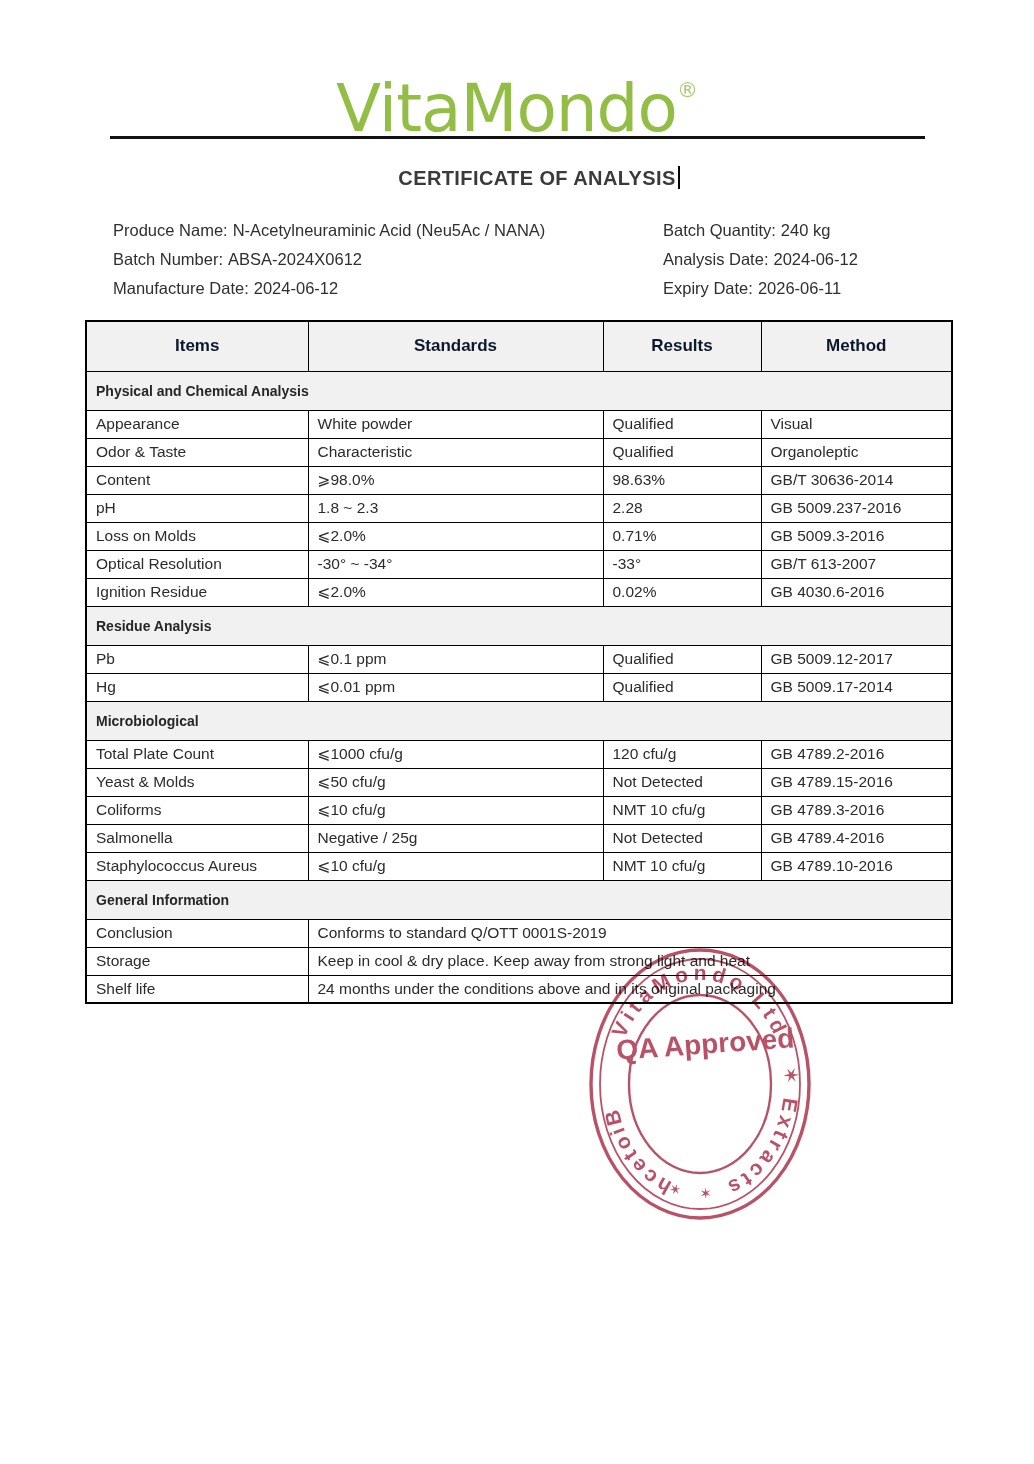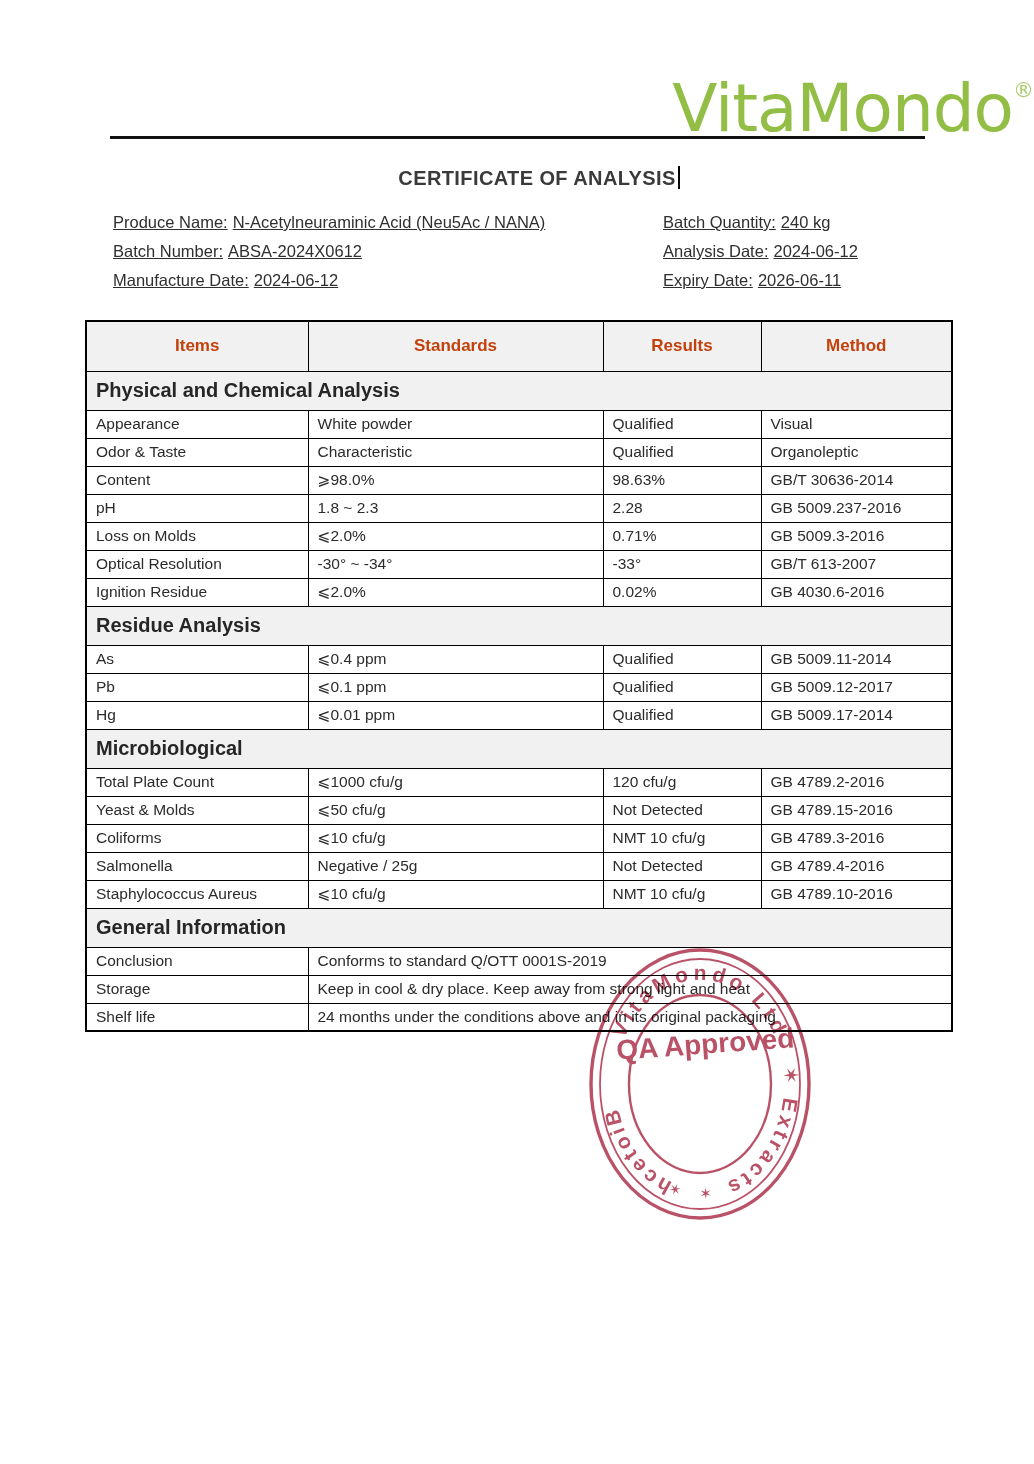--- a/index.html
+++ b/index.html
@@ -3,48 +3,48 @@
 <meta charset="utf-8">
 <style>
   * { margin:0; padding:0; box-sizing:border-box; }
   html,body { background:#ffffff; }
   .page {
     position:relative; width:1034px; height:1464px; background:#ffffff;
     font-family:"Liberation Sans","DejaVu Sans",sans-serif; color:#2c2c2c; overflow:hidden;
   }
   
   .logo {
-    position:absolute; top:52px; left:0; width:100%; text-align:right;
+    position:absolute; top:52px; left:0; width:100%; text-align:center;
     font-family:"DejaVu Sans","Liberation Sans",sans-serif;
     font-size:66px; font-weight:500; letter-spacing:-1px; color:#93be45; line-height:76px;
   }
   .logo .reg { font-size:21px; vertical-align:34px; letter-spacing:0; opacity:.8; }
   .rule { position:absolute; top:136px; left:110px; width:815px; height:3px; background:#111; }
   .doc-title {
     position:absolute; top:166px; left:0; width:100%; text-align:center;
     font-size:20px; font-weight:bold; color:#3a3a3a; letter-spacing:.4px;padding-left:44px;
   }
   .caret { display:inline-block; width:2px; height:23px; background:#000; margin-left:2px; vertical-align:-4px; }
   
   .info { position:absolute; top:208px; left:113px; width:820px; font-size:16.5px; color:#2f2f2f; }
-  .info-col { position:absolute; top:0;text-decoration:underline; }
+  .info-col { position:absolute; top:8px; }
   .info-col.left { left:0; width:540px; }
   .info-col.right { left:550px; width:270px; }
   .info-line { height:29px; line-height:29px; white-space:nowrap; }
   .info-line .lbl { margin-right:5px; }
   
   table.coa {
     position:absolute; top:320px; left:85px; width:866px;
     border-collapse:collapse; border:2px solid #000;
     font-size:15.5px; color:#2b2b2b; table-layout:fixed;
   }
   .coa th, .coa td { border:1px solid #000; vertical-align:middle; text-align:left; overflow:hidden; white-space:nowrap; }
-  .coa th { height:50px; background:#f1f1f1; font-size:17px; font-weight:bold; text-align:center; color:#c2410c; }
+  .coa th { height:50px; background:#f1f1f1; font-size:17px; font-weight:bold; text-align:center; color:#0f172a; }
   .coa td { height:28px; padding:0 4px 0 9px; }
-  .coa td.section { height:39px; background:#f1f1f1; font-weight:bold; font-size:20px; color:#262626; }
+  .coa td.section { height:39px; background:#f1f1f1; font-weight:bold; font-size:14px; color:#262626; }
   .coa tr.ginfo td { height:28px;margin-top:48px; }
   
   .stamp {
     position:absolute; left:580px; top:939px; width:240px; height:290px;
     mix-blend-mode:multiply; opacity:.88; pointer-events:none;
   }
   .stamp text { font-family:"Liberation Sans","DejaVu Sans",sans-serif; fill:#b03a52; }
 </style>
 </head>
 <body>
@@ -128,26 +128,20 @@
       <td>Ignition Residue</td>
       <td>⩽2.0%</td>
       <td>0.02%</td>
       <td>GB 4030.6-2016</td>
     </tr>
 
     <tr>
           <td class="section" colspan="4">Residue Analysis</td>
         </tr>
     <tr>
-      <td>As</td>
-      <td>⩽0.4 ppm</td>
-      <td>Qualified</td>
-      <td>GB 5009.11-2014</td>
-    </tr>
-    <tr>
       <td>Pb</td>
       <td>⩽0.1 ppm</td>
       <td>Qualified</td>
       <td>GB 5009.12-2017</td>
     </tr>
     <tr>
       <td>Hg</td>
       <td>⩽0.01 ppm</td>
       <td>Qualified</td>
       <td>GB 5009.17-2014</td>

